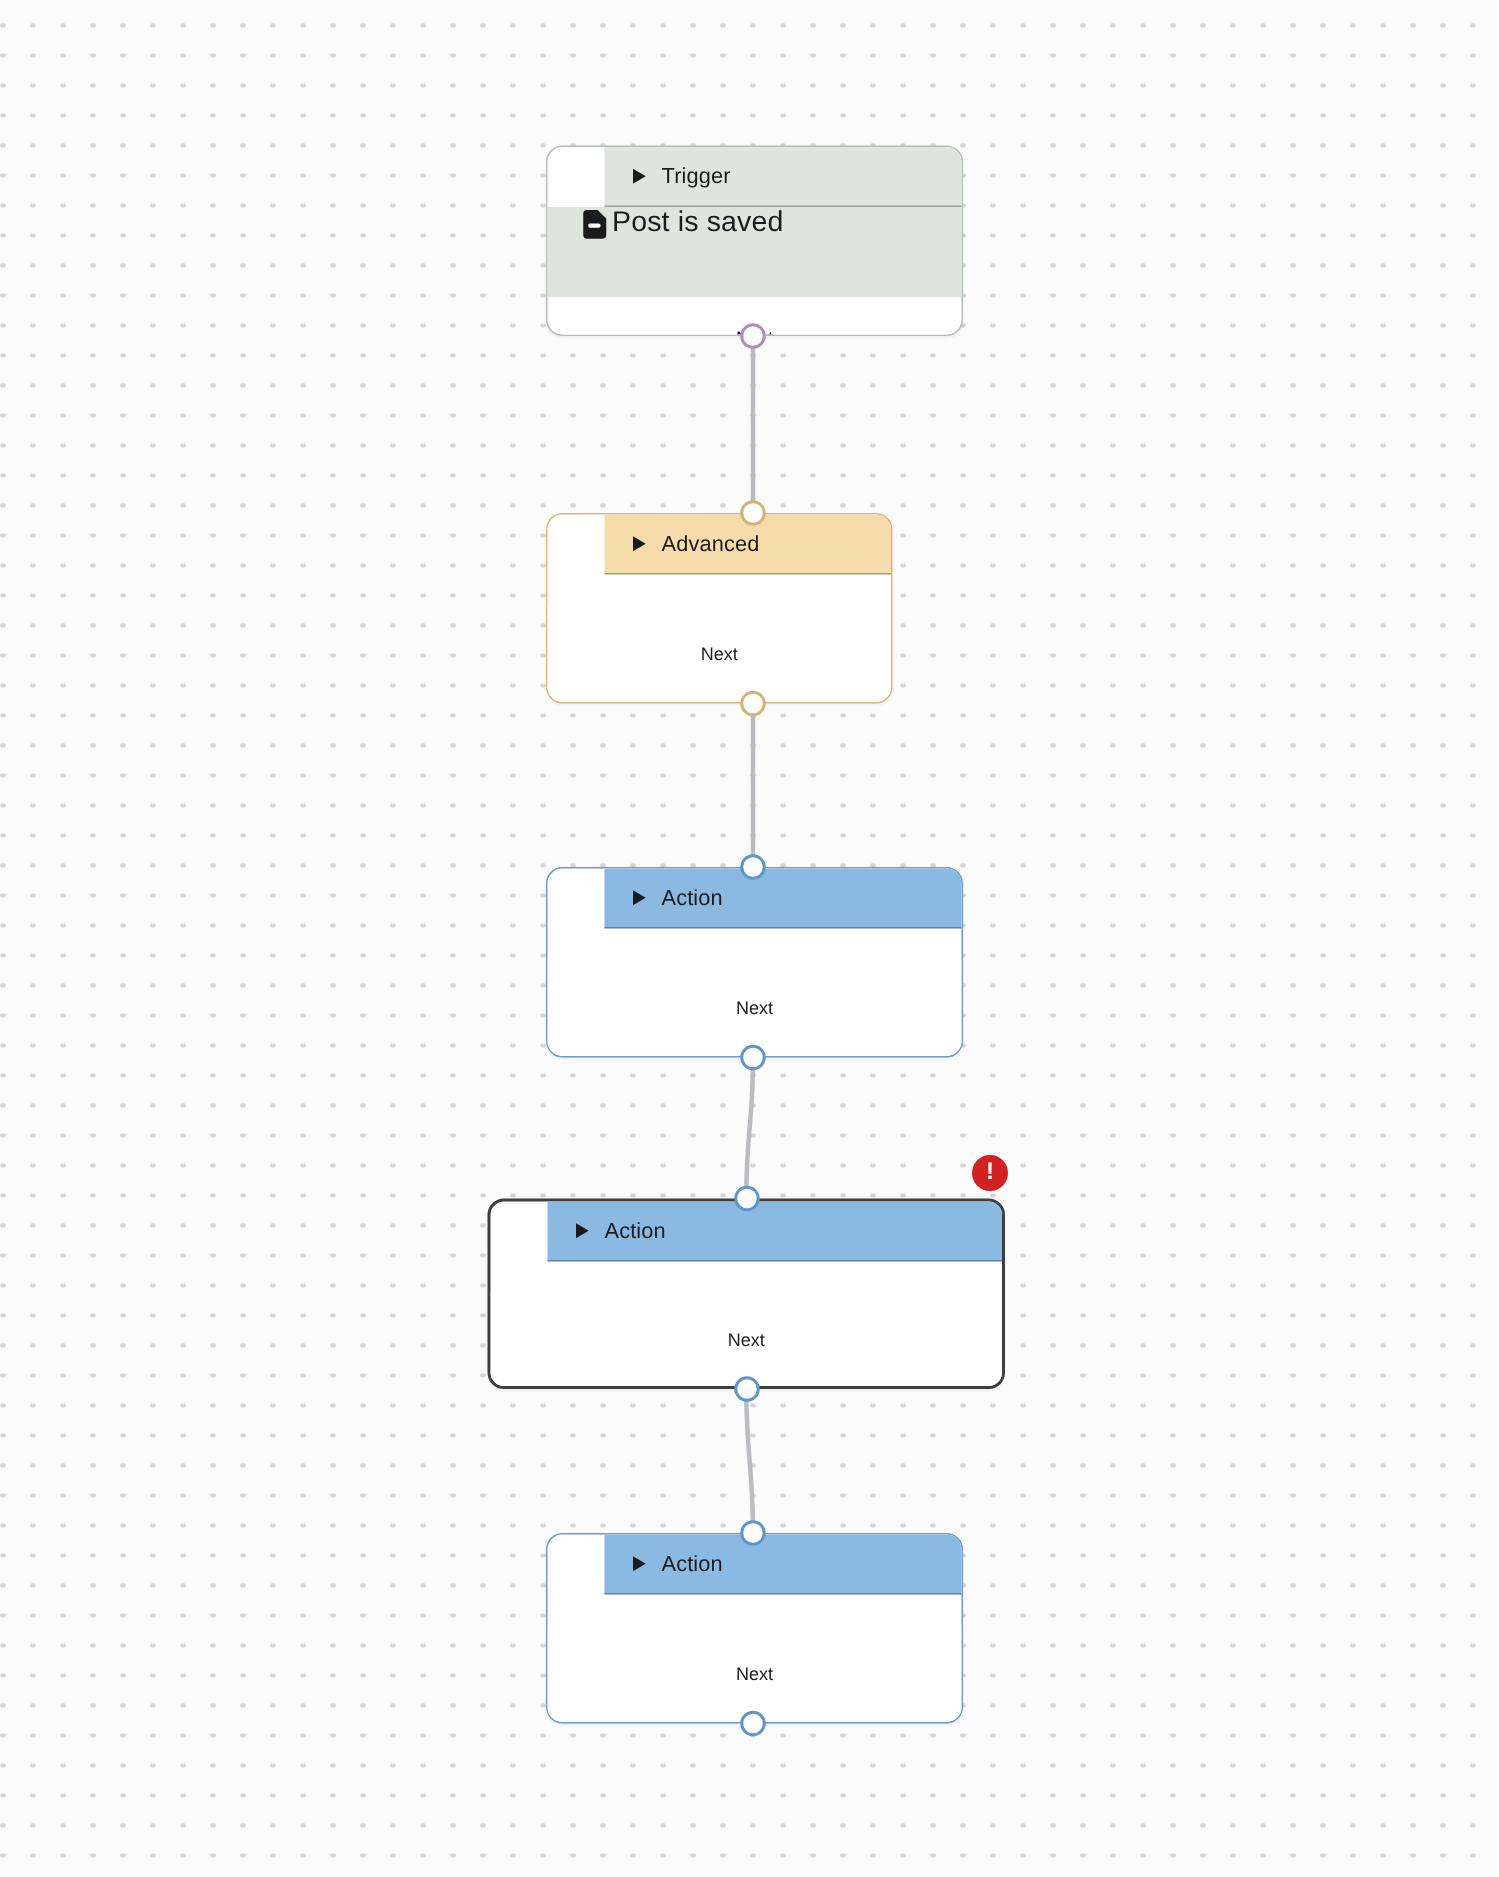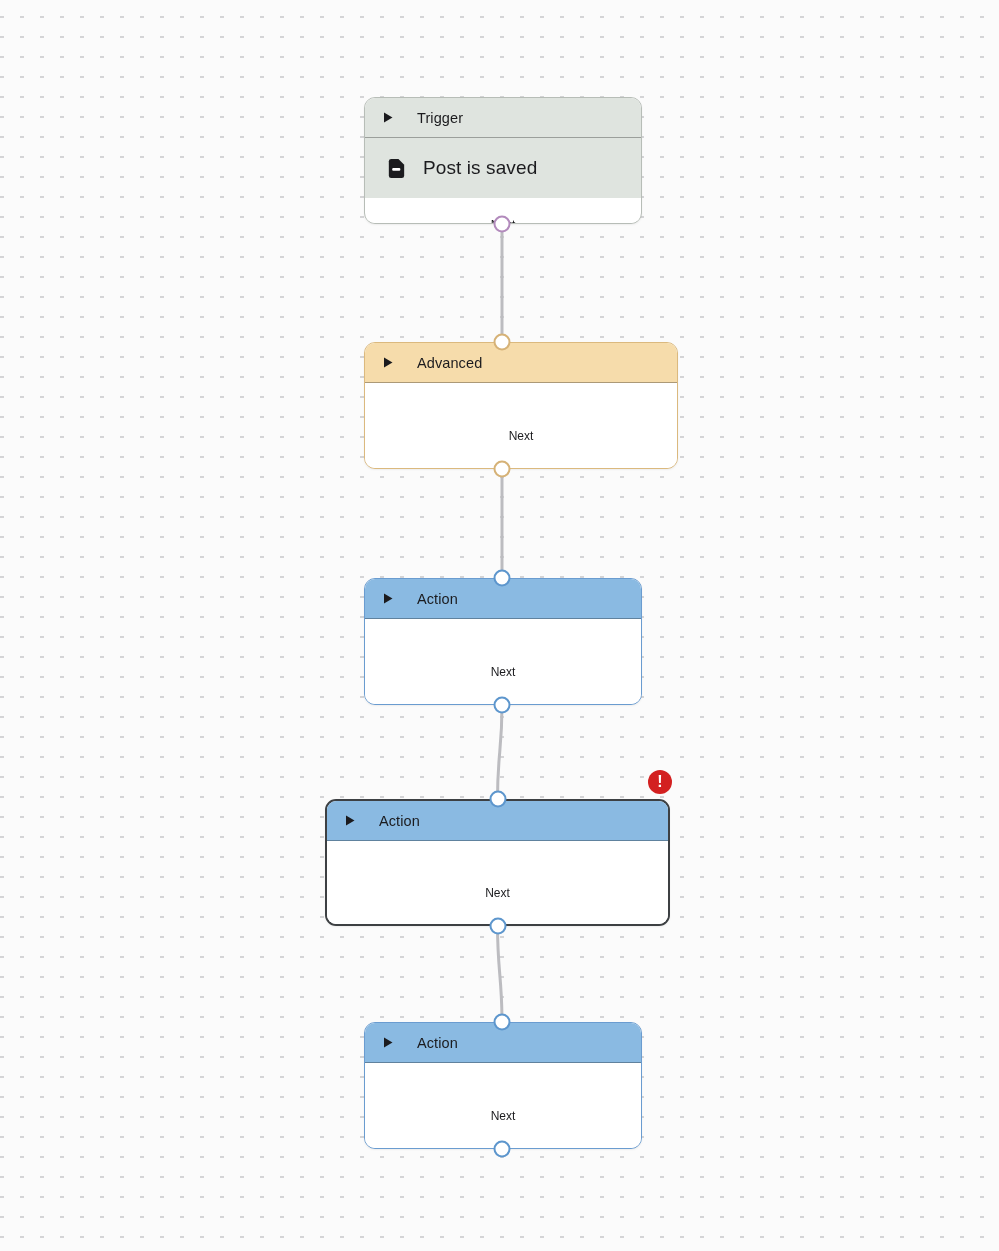--- a/index.html
+++ b/index.html
@@ -35,31 +35,32 @@
   .node.variant-trigger  { --fill:#dfe4df; border-color:#b7bdb7; }
   .node.variant-advanced { --fill:#f6dcab; border-color:#dbb97e; }
   .node.variant-action   { --fill:#8abae2; border-color:#6a9cd0; }
   .node.selected { border:2px solid #3d4043; }
 
   .node-header {
     height:40px; flex:0 0 40px;
     background:var(--fill);
     border-bottom:1px solid rgba(0,0,0,0.30);
     display:flex; align-items:center;
-    padding:0 18px; gap:24px;
+    padding:0 18px; gap:10px;
     cursor:pointer;
+    margin-left:38px;
   }
   .node-header .cat { font-size:14.5px; letter-spacing:0.1px; }
   .tri { flex:0 0 auto; display:block; }
 
   .node-body {
     height:60px; flex:0 0 60px;
     background:var(--fill);
-    display:flex; align-items:center;
-    padding:0 20px; gap:15px;
+    display:flex; align-items:flex-start;
+    padding:0 20px; 
   }
   .node-body .title { font-size:19px; letter-spacing:0.1px; white-space:nowrap; }
   .node-body svg { flex:0 0 auto; display:block; }
 
   .node-footer {
     flex:1 1 auto;
     background:#fff;
     display:flex; align-items:center; justify-content:center;margin-top:20px;
   }
   .node-footer span { font-size:12px; }
@@ -109,21 +110,21 @@
         <path d="M6.5 2 H14 L20 8 V19.5 A2.5 2.5 0 0 1 17.5 22 H6.5 A2.5 2.5 0 0 1 4 19.5 V4.5 A2.5 2.5 0 0 1 6.5 2 Z" fill="#1b1b1e"></path>
         <rect x="7.5" y="11.4" width="8.5" height="3" rx="1.2" fill="#fff"></rect>
       </svg>
       <span class="title">Post is saved</span>
     </div>
     <div class="node-footer">
       <span>Next</span>
     </div>
   </div>
 
-  <div class="node variant-advanced" style="left:364px; top:342px; width:314px; height:127px">
+  <div class="node variant-advanced" style="left:364px; top:342px; width:231px; height:127px">
     <div class="node-header">
       <svg class="tri" width="10" height="11" viewBox="0 0 10 11">
           <polygon points="1,0.5 9.5,5.5 1,10.5" fill="#1b1b1e"></polygon>
         </svg>
       <span class="cat">Advanced</span>
     </div>
     <div class="node-footer">
       <span>Next</span>
     </div>
   </div>

